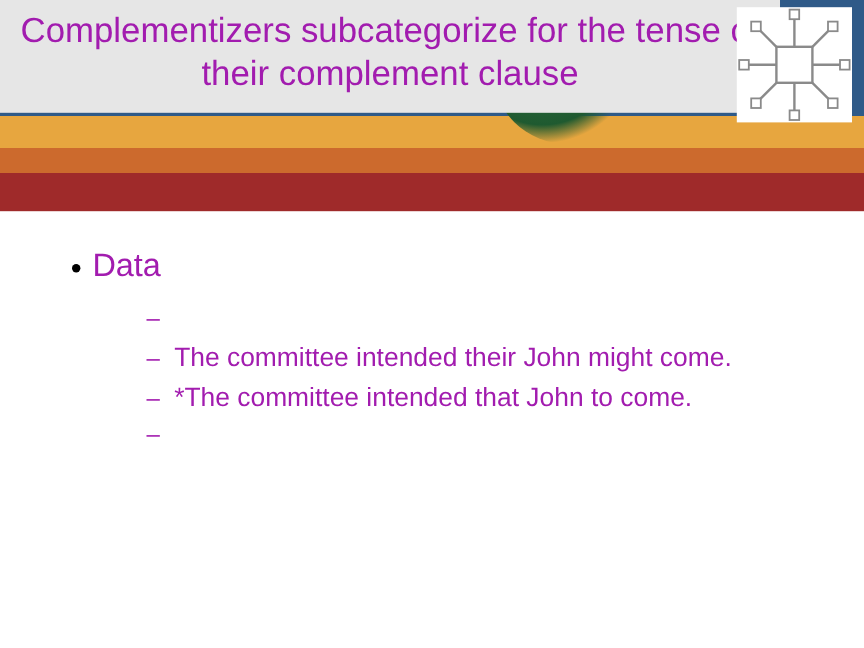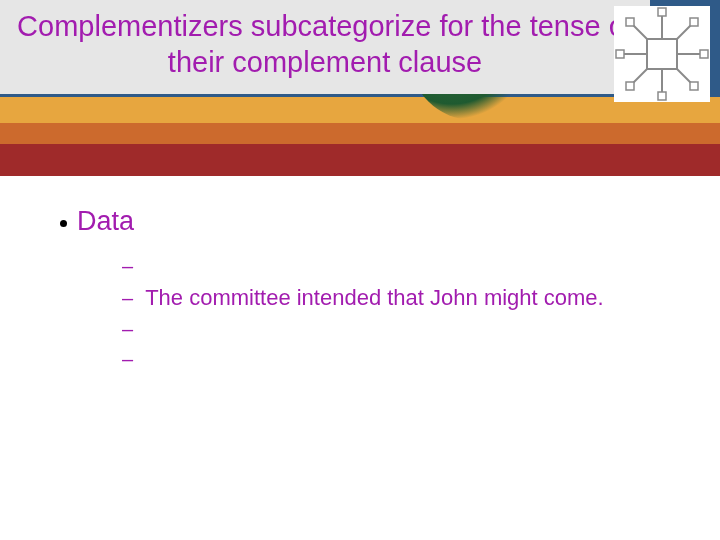--- a/index.html
+++ b/index.html
@@ -149,24 +149,25 @@
       <span class="dot"></span>
       <span>Data</span>
     </div>
 
     <div class="sublist">
       <div class="sub">
         <span class="dash">–</span>
       </div>
       <div class="sub">
         <span class="dash">–</span>
-        <span>The committee intended that John might come.</span>
+        <span>The committee intended their John might come.</span>
       </div>
       <div class="sub">
         <span class="dash">–</span>
+        <span>*The committee intended that John to come.</span>
       </div>
       <div class="sub">
         <span class="dash">–</span>
       </div>
     </div>
   </div>
 
 </div>
 
 </body></html>

